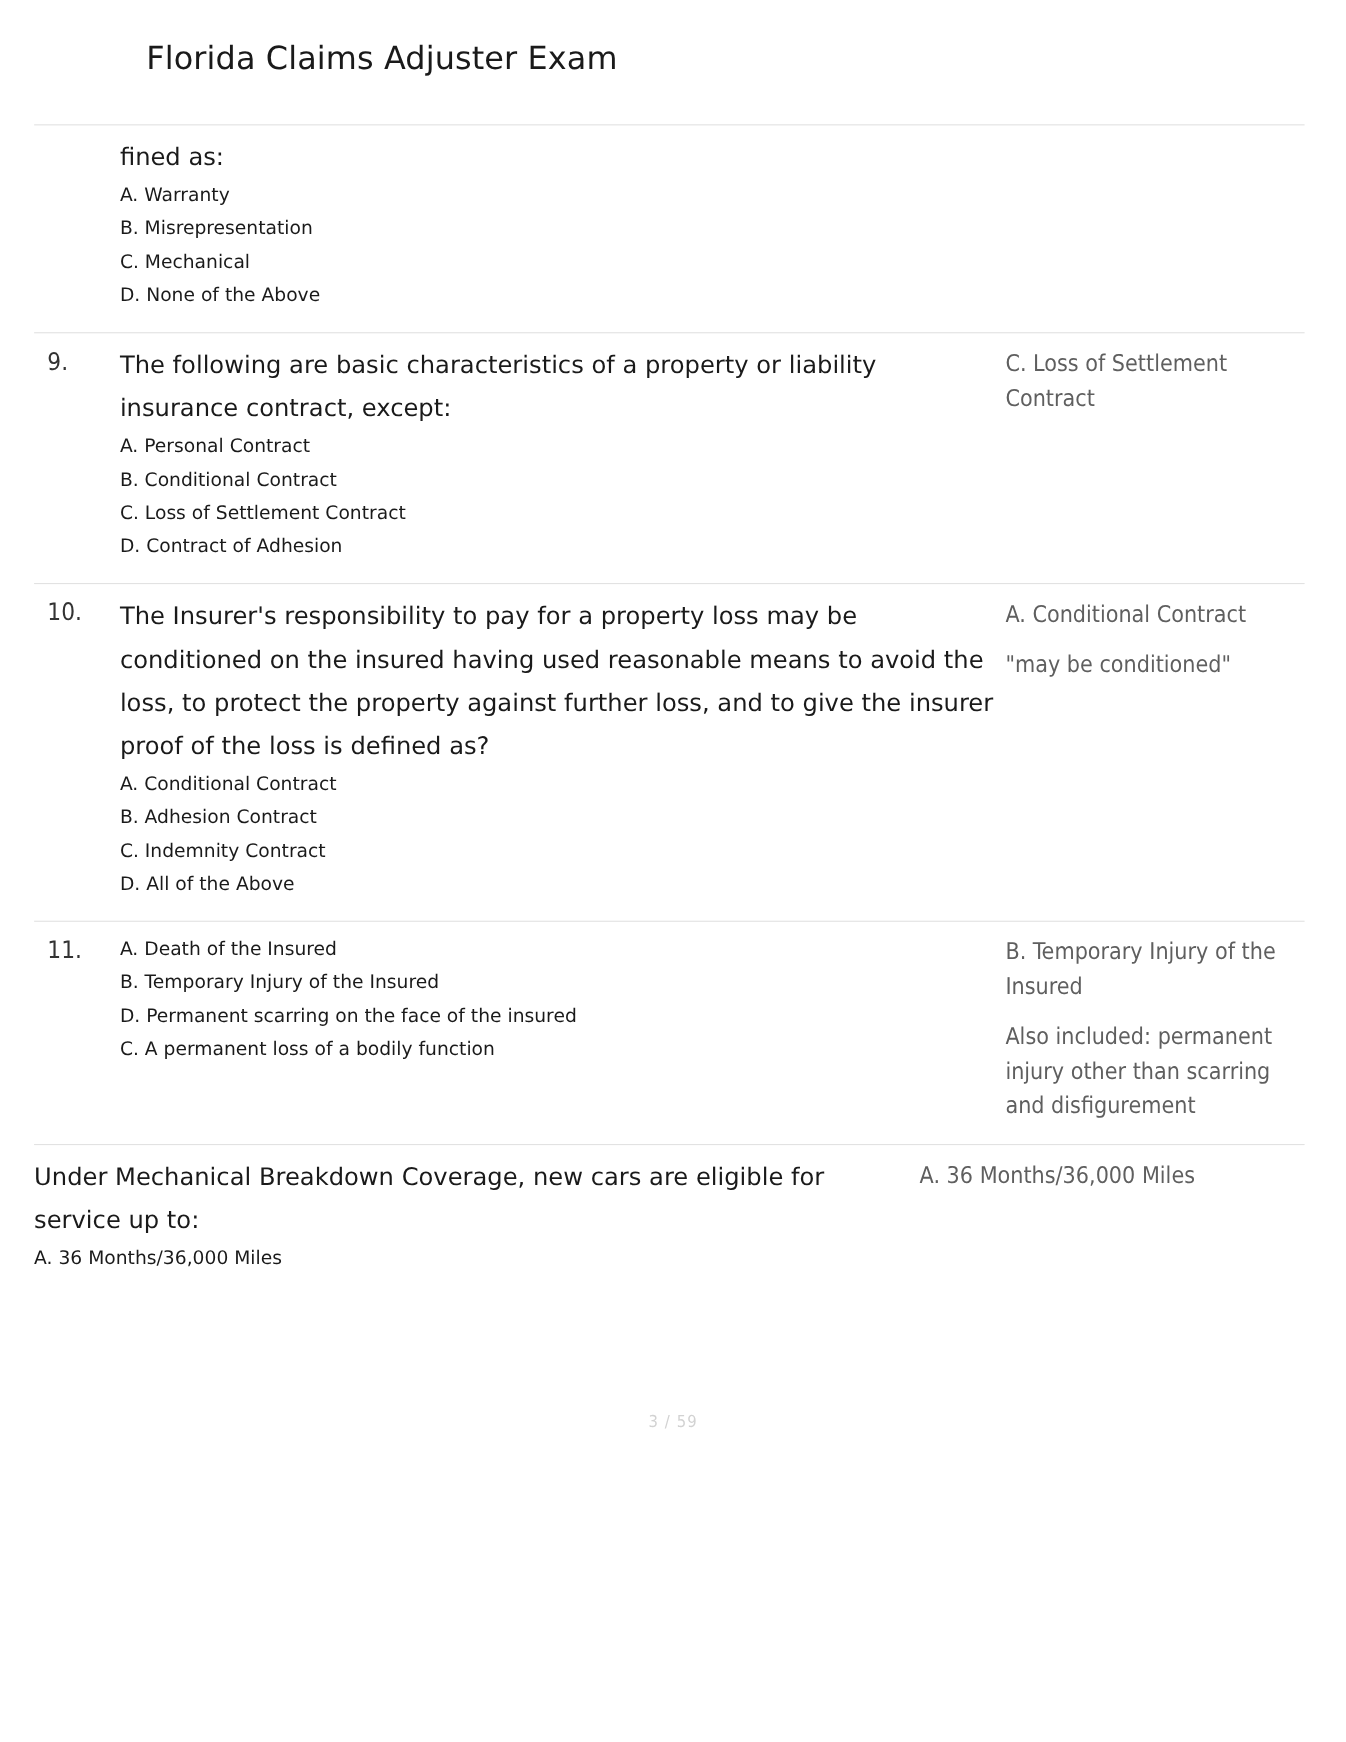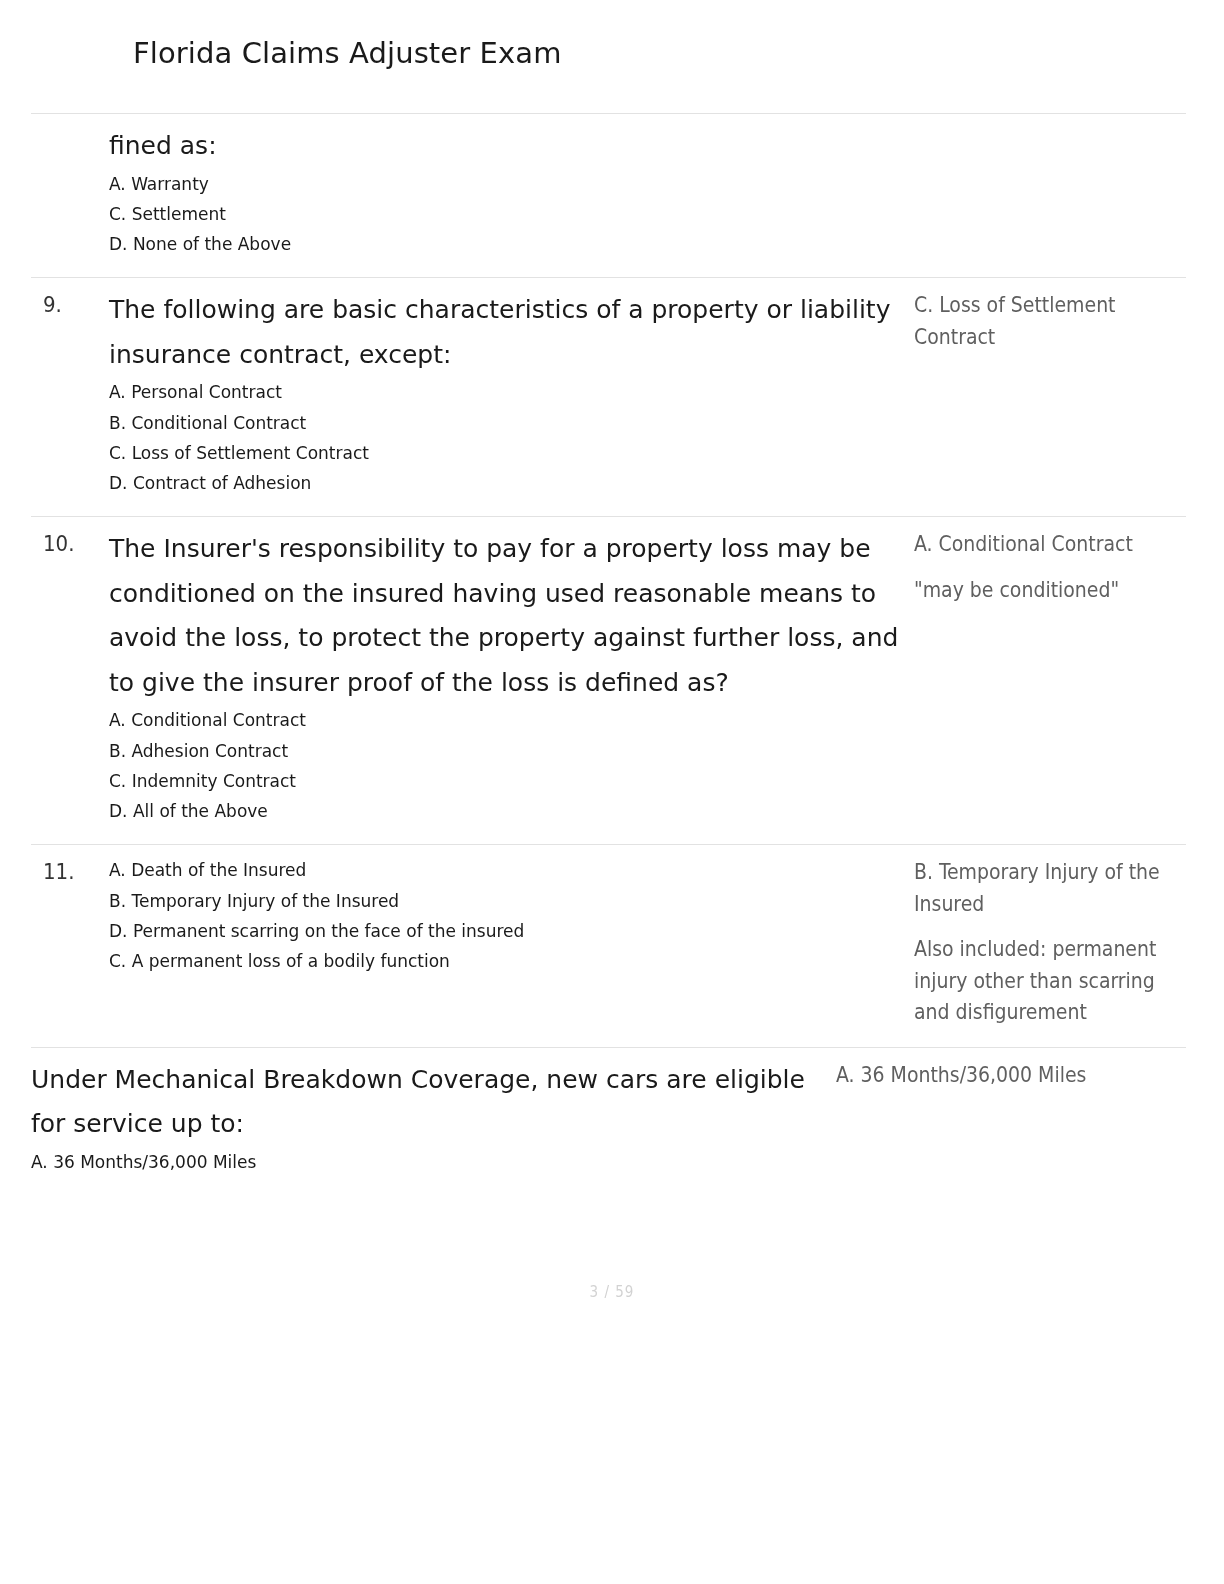--- a/index.html
+++ b/index.html
@@ -61,21 +61,21 @@
     width: 795px;
     box-sizing: border-box;
     padding: 10px 0 18px 0;
   }
   .notecol {
     flex: 1 1 auto;
     box-sizing: border-box;
     padding: 12px 6px 18px 10px;
   }
   .qtext {
-    font-size: 25px;
+    font-size: 22px;
     line-height: 1.78;
     color: #1a1a1a;
     font-weight: 400;
   }
   .choices {
     font-size: 17px;
     line-height: 1.78;
     color: #1a1a1a;
   }
   .choice {
@@ -119,21 +119,22 @@
   <div class="doc-title">Florida Claims Adjuster Exam</div>
 
   <div class="rows">
 
     <div class="qrow row-partial">
       <div class="numcol"></div>
       <div class="bodycol">
         <div class="qtext">fined as:</div>
         <div class="choices">
           <div class="choice">A. Warranty</div>
-          <div class="choice">C. Settlement</div>
+          <div class="choice">B. Misrepresentation</div>
+          <div class="choice">C. Mechanical</div>
           <div class="choice">D. None of the Above</div>
         </div>
       </div>
       <div class="notecol">
         <div class="note">
           <div class="note-block"></div>
         </div>
       </div>
     </div>
 

